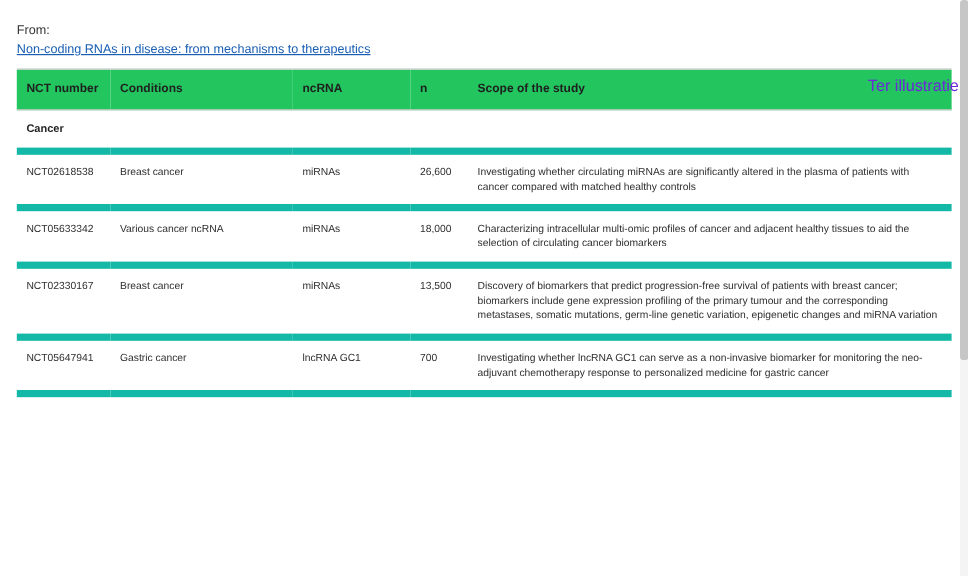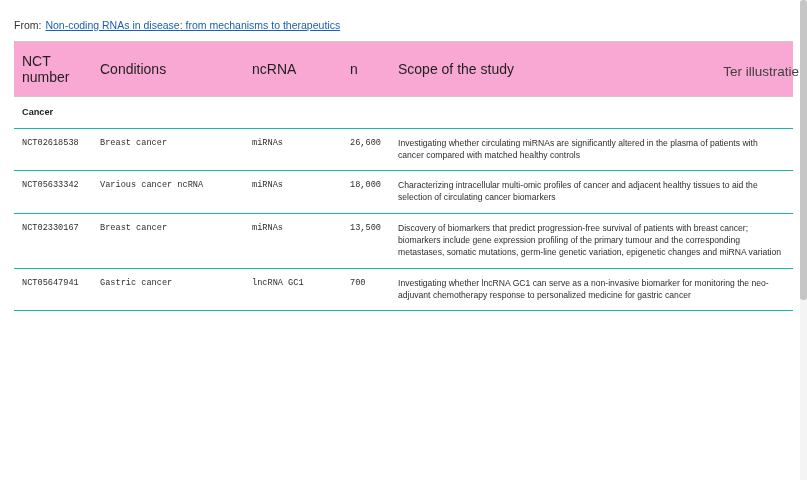--- a/index.html
+++ b/index.html
@@ -30,77 +30,77 @@
     margin: 2px 0 0 0;
     max-width: 760px;
   }
   .fromline {
     margin-top: 9px;
     font-size: 10.5px;
     color: #333;
     display: flex;
     align-items: baseline;
     gap: 4px;
+    flex-direction: column;
   }
   .fromline a {
     color: #1a5fb4;
     text-decoration: underline;
     font-size: 10.5px;
     text-align: right;
   }
   .annotation {
     position: absolute;
     right: 8px;
     top: 64px;
-    color: #404040;
+    color: #6d28d9;
     font-size: 13.5px;
     font-family: "Liberation Sans", sans-serif;
   }
   table.tbl {
     margin-top: 10px;
     width: 779px;
     border-collapse: collapse;
     table-layout: fixed;
     font-size: 8.6px;
     color: #2a2a2a;
   }
   table.tbl thead th {
-    background: #f9a8d4;
+    background: #22c55e;
     border-top: 1px solid #c9c9c9;
     border-bottom: 1px solid #c9c9c9;
     text-align: left;
-    font-weight: normal;
-    font-size: 14px;
+    font-weight: bold;
+    font-size: 10px;
     color: #1f1f1f;
     padding: 11px 8px 11px 8px;
     vertical-align: middle;
   }
   table.tbl td {
-    border-bottom: 1px solid #14b8a6;
+    border-bottom: 6px solid #14b8a6;
     padding: 9px 8px 9px 8px;
     vertical-align: top;
     line-height: 1.38;
   }
   tr.section-row td {
     font-weight: bold;
     font-size: 9.2px;
     color: #1f1f1f;
     padding-top: 9px;
     padding-bottom: 9px;
     background: #ffffff;
   }
   .col-nct { width: 78px; }
   .col-cond { width: 152px; }
   .col-ncrna { width: 98px; }
   .col-n { width: 48px; }
   .col-scope { width: auto; }
 
   td.nct, td.cond, td.ncrna, td.n {
     color: #2e2e2e;
-    font-family: Liberation Mono, monospace;
   }
   td.scope {
     color: #2e2e2e;
   }
   .scrollbar {
     position: absolute;
     top: 0;
     right: 0;
     width: 7px;
     height: 480px;

